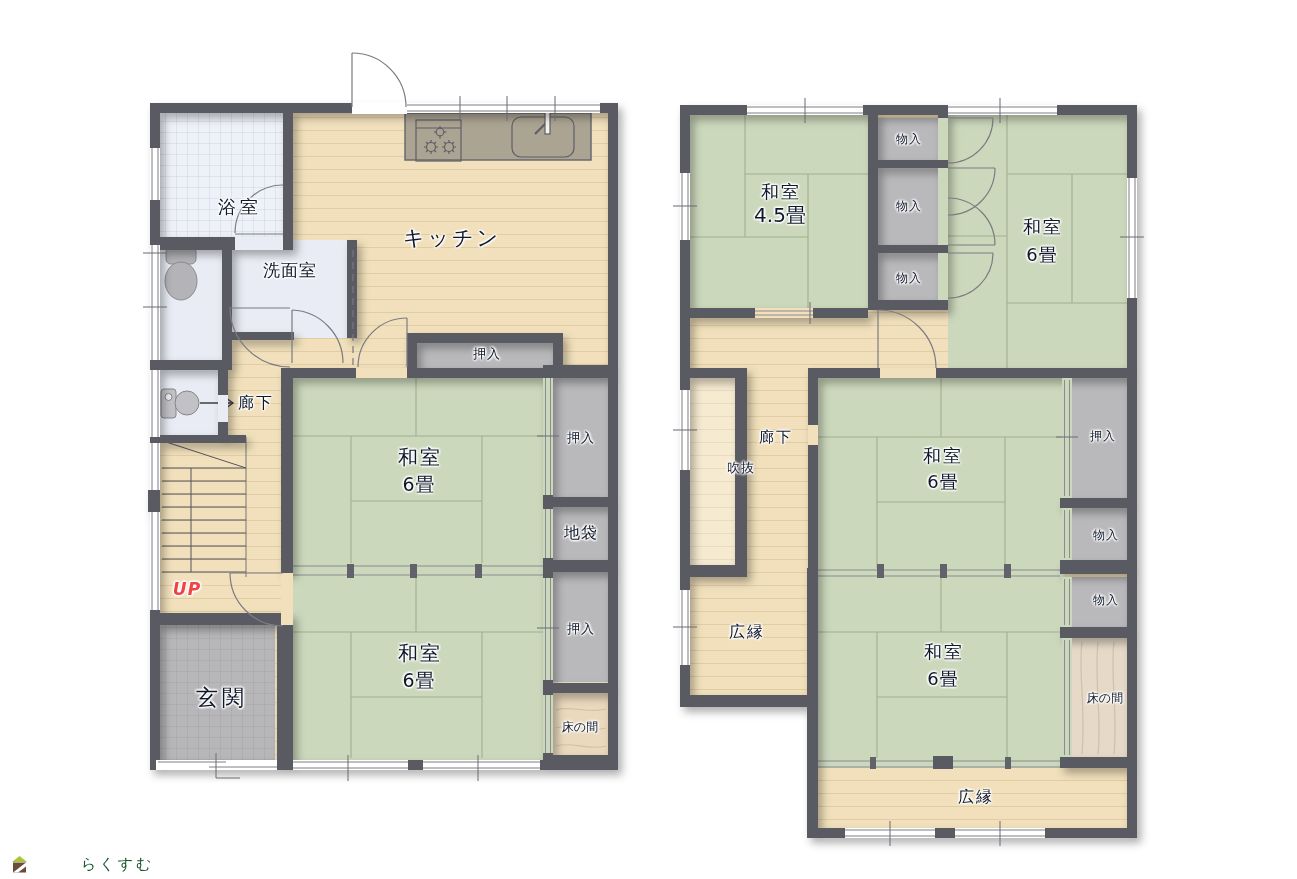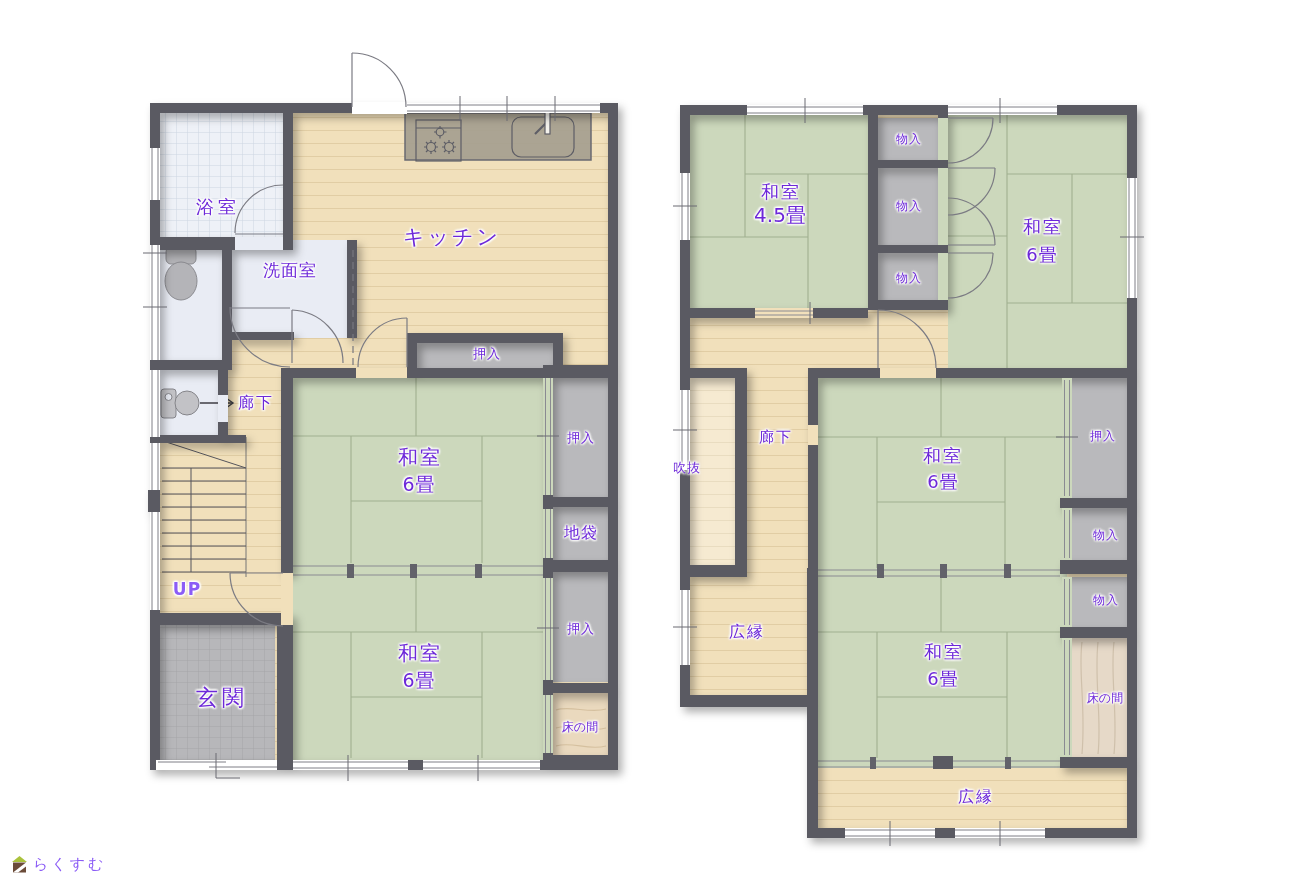--- a/index.html
+++ b/index.html
@@ -1,25 +1,25 @@
 <!DOCTYPE html>
 <html><head>
 <meta charset="utf-8">
 <style>
   html,body{margin:0;padding:0;background:#ffffff;width:1297px;height:879px;overflow:hidden;
     font-family:"DejaVu Sans","Liberation Sans",sans-serif;}
   #stage{position:relative;width:1297px;height:879px;background:#fff;}
   #plansvg{position:absolute;left:0;top:0;}
-  .lbl{position:absolute;transform:translate(-50%,-50%);color:#6d28d9;white-space:nowrap;
+  .lbl{position:absolute;transform:translate(-50%,-50%);color:#0f172a;white-space:nowrap;
     text-shadow:0 0 3px #fff,0 0 3px #fff,1px 1px 2px #fff,-1px -1px 2px #fff,1px -1px 2px #fff,-1px 1px 2px #fff;
     letter-spacing:1px;line-height:1;}
-  .big{letter-spacing:3px;font-family:Liberation Mono, monospace;}
-  .up{color:#8b5cf6;font-weight:600;}
+  .big{letter-spacing:3px;}
+  .up{color:#ef4444;font-weight:600;font-style:italic;}
   #logo{position:absolute;left:12px;top:855px;display:flex;align-items:center;gap:6px;}
-  #logo .txt{color:#8b5cf6;font-size:15px;letter-spacing:3px;}
+  #logo .txt{color:#14532d;font-size:15px;letter-spacing:3px;margin-left:48px;}
 </style>
 </head>
 <body>
 
 <div id="stage">
 
 <svg id="plansvg" width="1297" height="879" viewBox="0 0 1297 879" aria-hidden="true">
 <defs>
   <pattern id="pl" width="10" height="13" patternUnits="userSpaceOnUse">
     <rect width="10" height="13" fill="#f1e0bb"></rect>
@@ -404,21 +404,21 @@
     <line x1="948" y1="168" x2="995" y2="168"></line>
           <line x1="948" y1="245" x2="995" y2="245"></line>
     <path d="M993,253 A45 45 0 0 1 948,298"></path>
           <line x1="948" y1="253" x2="993" y2="253"></line>
     <path d="M936,368 A58 58 0 0 0 878,310"></path>
           <line x1="878" y1="310" x2="878" y2="368"></line>
   </g>
 </g>
 </svg>
 
-<div class="lbl" style="left:218px;top:207px;font-size:18px;letter-spacing:4px">浴室</div>
+<div class="lbl" style="left:240px;top:207px;font-size:18px;letter-spacing:4px">浴室</div>
 <div class="lbl" style="left:290px;top:270px;font-size:17px">洗面室</div>
 <div class="lbl big" style="left:452px;top:238px;font-size:21px">キッチン</div>
 <div class="lbl" style="left:487px;top:353px;font-size:13px">押入</div>
 <div class="lbl" style="left:256px;top:403px;font-size:16px;letter-spacing:2px">廊下</div>
 <div class="lbl" style="left:420px;top:457px;font-size:20px;letter-spacing:2px">和室</div>
 <div class="lbl" style="left:419px;top:484px;font-size:19px">6畳</div>
 <div class="lbl" style="left:581px;top:437px;font-size:13px">押入</div>
 <div class="lbl" style="left:581px;top:533px;font-size:16px">地袋</div>
 <div class="lbl" style="left:581px;top:628px;font-size:13px">押入</div>
 <div class="lbl" style="left:580px;top:727px;font-size:12px;letter-spacing:0">床の間</div>
@@ -427,21 +427,21 @@
 <div class="lbl" style="left:420px;top:653px;font-size:20px;letter-spacing:2px">和室</div>
 <div class="lbl" style="left:419px;top:680px;font-size:19px">6畳</div>
 
 <div class="lbl" style="left:781px;top:192px;font-size:18px;letter-spacing:2px">和室</div>
 <div class="lbl" style="left:780px;top:215px;font-size:20px;letter-spacing:0">4.5畳</div>
 <div class="lbl" style="left:909px;top:139px;font-size:12px">物入</div>
 <div class="lbl" style="left:909px;top:206px;font-size:12px">物入</div>
 <div class="lbl" style="left:909px;top:278px;font-size:12px">物入</div>
 <div class="lbl" style="left:1043px;top:227px;font-size:18px;letter-spacing:2px">和室</div>
 <div class="lbl" style="left:1042px;top:255px;font-size:18px">6畳</div>
-<div class="lbl" style="left:687px;top:467px;font-size:13px">吹抜</div>
+<div class="lbl" style="left:741px;top:467px;font-size:13px">吹抜</div>
 <div class="lbl" style="left:776px;top:437px;font-size:15px;letter-spacing:2px">廊下</div>
 <div class="lbl" style="left:943px;top:456px;font-size:18px;letter-spacing:2px">和室</div>
 <div class="lbl" style="left:943px;top:482px;font-size:18px">6畳</div>
 <div class="lbl" style="left:1103px;top:436px;font-size:12px">押入</div>
 <div class="lbl" style="left:1106px;top:535px;font-size:12px">物入</div>
 <div class="lbl" style="left:1106px;top:600px;font-size:12px">物入</div>
 <div class="lbl" style="left:747px;top:632px;font-size:16px;letter-spacing:2px">広縁</div>
 <div class="lbl" style="left:944px;top:652px;font-size:18px;letter-spacing:2px">和室</div>
 <div class="lbl" style="left:943px;top:679px;font-size:18px">6畳</div>
 <div class="lbl" style="left:1105px;top:698px;font-size:12px;letter-spacing:0">床の間</div>

